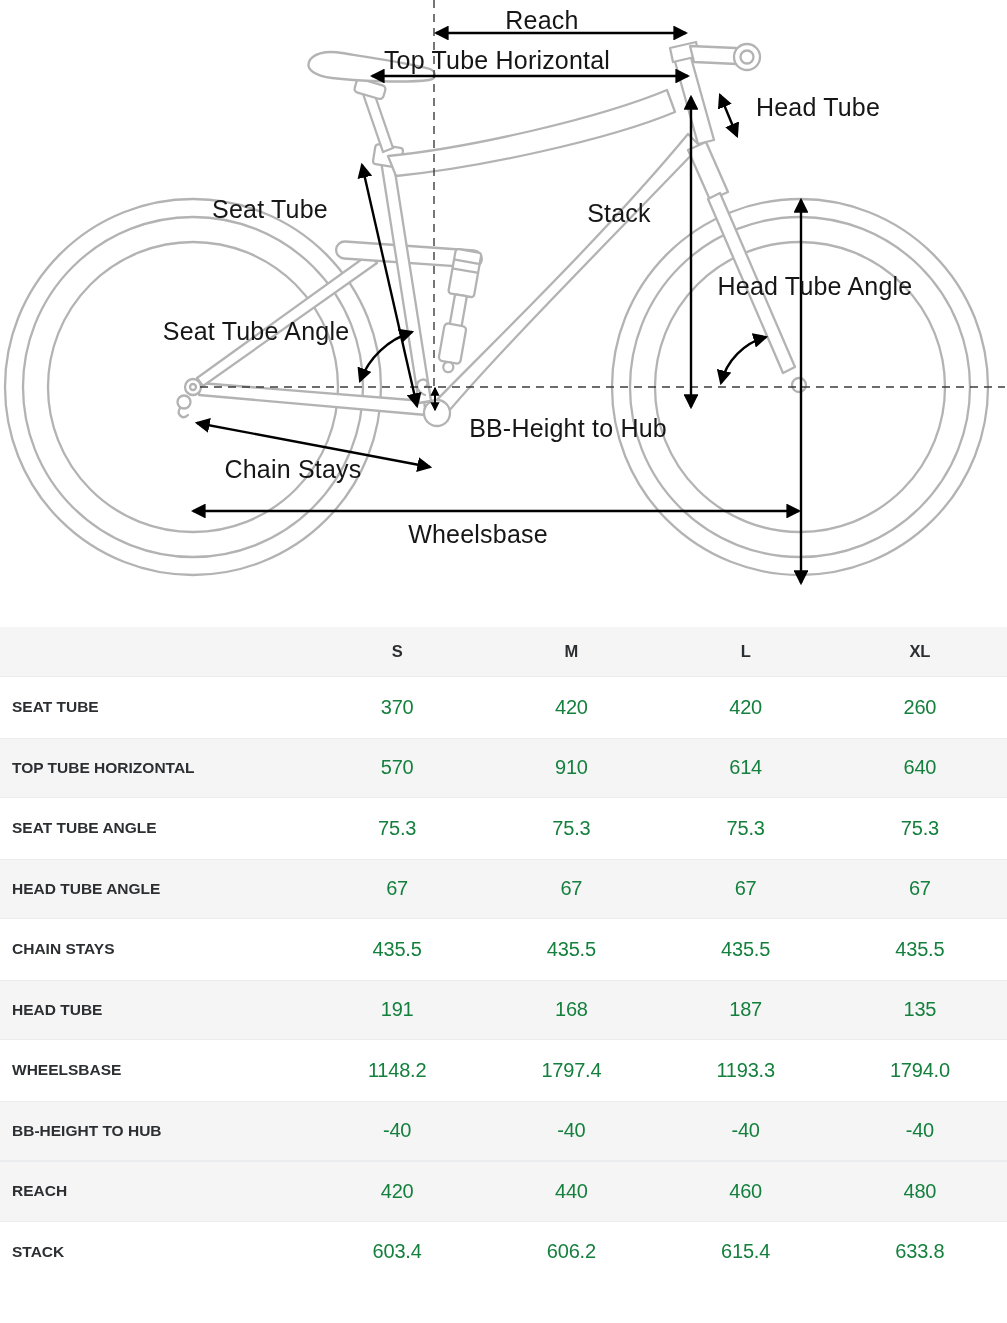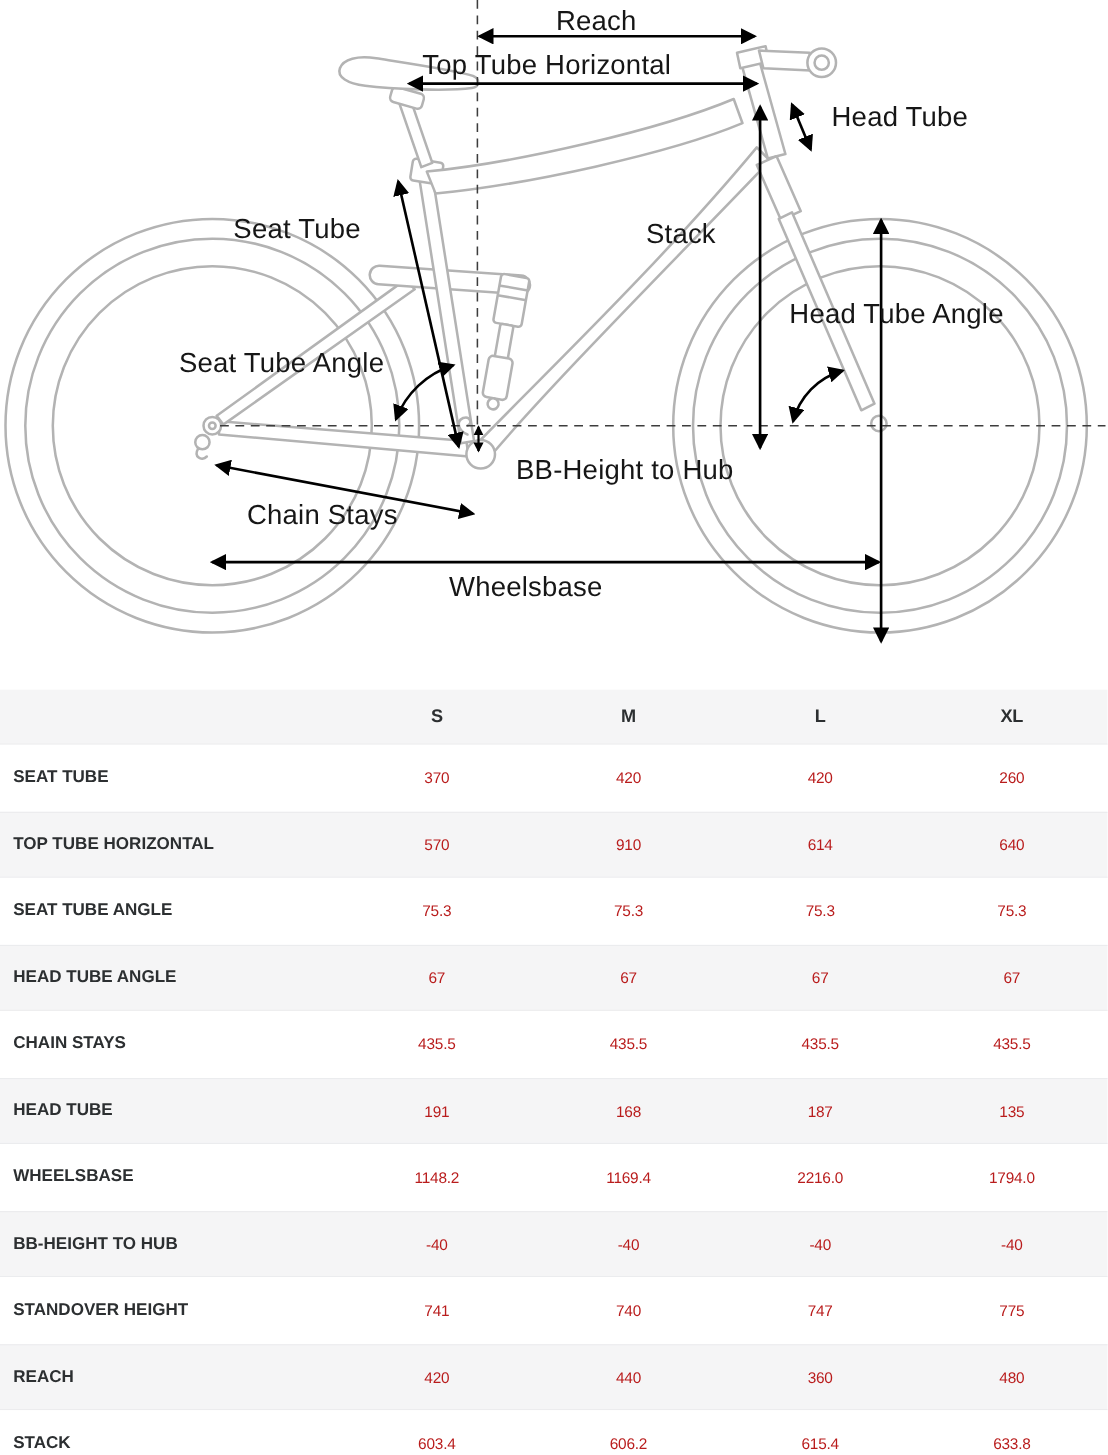--- a/index.html
+++ b/index.html
@@ -24,21 +24,21 @@
   .lbl-cs{left:293px;top:469px;}
   .lbl-wb{left:478px;top:534px;}
 
   .gtable{position:absolute;top:627px;left:0;width:1007px;}
   .gt-row{
     display:grid;grid-template-columns:310px 1fr 1fr 1fr 1fr;
     align-items:center;height:60.5px;box-sizing:border-box;background:#ffffff;
   }
   .gt-row.head{height:50px;background:#f5f5f6;border-bottom:1px solid #ebecee;}
   .gt-row.alt{background:#f5f5f6;border-top:1px solid #ebecee;border-bottom:1px solid #ebecee;}
-  .gt-cell{text-align:center;font-size:14px;color:#b91c1c;letter-spacing:-.2px;}
+  .gt-cell{text-align:center;font-size:20px;color:#15803d;letter-spacing:-.2px;}
   .gt-label{text-align:left;padding-left:12px;font-weight:bold;font-size:15.5px;color:#2c2f31;letter-spacing:0;}
   .gt-col{font-weight:bold;font-size:16.5px;color:#2c2f31;}
 </style>
 </head>
 <body>
 
 <div class="diagram">
 <svg width="1007" height="615" viewBox="0 0 1007 615">
   <defs>
     <marker id="mA" viewBox="0 0 10 10" refX="8.5" refY="5" markerWidth="6.2" markerHeight="6.2" orient="auto-start-reverse">
@@ -186,43 +186,36 @@
     <div class="gt-row alt">
       <div class="gt-cell gt-label">HEAD TUBE</div>
       <div class="gt-cell ">191</div>
       <div class="gt-cell ">168</div>
       <div class="gt-cell ">187</div>
       <div class="gt-cell ">135</div>
     </div>
     <div class="gt-row">
       <div class="gt-cell gt-label">WHEELSBASE</div>
       <div class="gt-cell ">1148.2</div>
-      <div class="gt-cell ">1169.4</div>
-      <div class="gt-cell ">2216.0</div>
+      <div class="gt-cell ">1797.4</div>
+      <div class="gt-cell ">1193.3</div>
       <div class="gt-cell ">1794.0</div>
     </div>
     <div class="gt-row alt">
       <div class="gt-cell gt-label">BB-HEIGHT TO HUB</div>
       <div class="gt-cell ">-40</div>
       <div class="gt-cell ">-40</div>
       <div class="gt-cell ">-40</div>
       <div class="gt-cell ">-40</div>
-    </div>
-    <div class="gt-row">
-      <div class="gt-cell gt-label">STANDOVER HEIGHT</div>
-      <div class="gt-cell ">741</div>
-      <div class="gt-cell ">740</div>
-      <div class="gt-cell ">747</div>
-      <div class="gt-cell ">775</div>
     </div>
     <div class="gt-row alt">
       <div class="gt-cell gt-label">REACH</div>
       <div class="gt-cell ">420</div>
       <div class="gt-cell ">440</div>
-      <div class="gt-cell ">360</div>
+      <div class="gt-cell ">460</div>
       <div class="gt-cell ">480</div>
     </div>
     <div class="gt-row">
       <div class="gt-cell gt-label">STACK</div>
       <div class="gt-cell ">603.4</div>
       <div class="gt-cell ">606.2</div>
       <div class="gt-cell ">615.4</div>
       <div class="gt-cell ">633.8</div>
     </div>
   </div>

